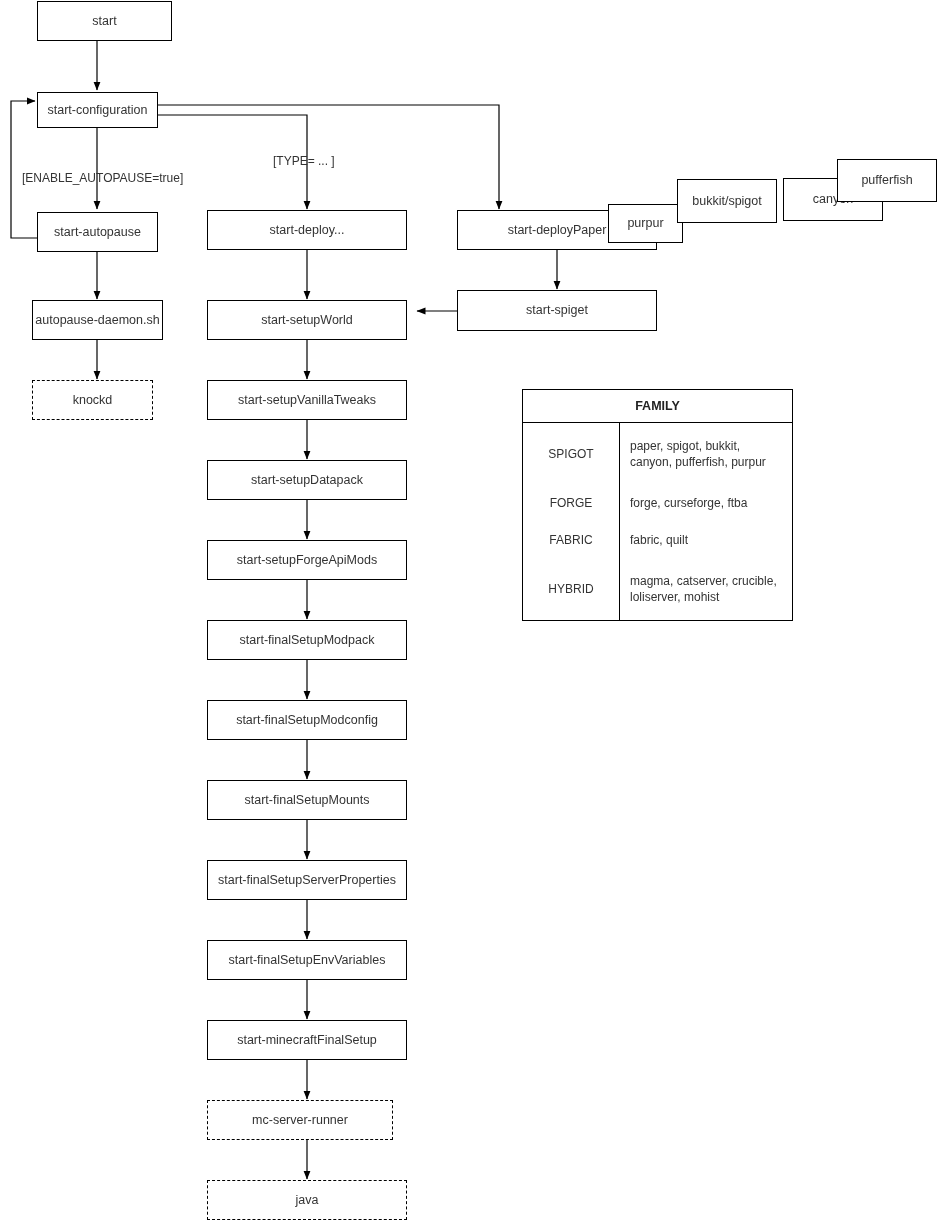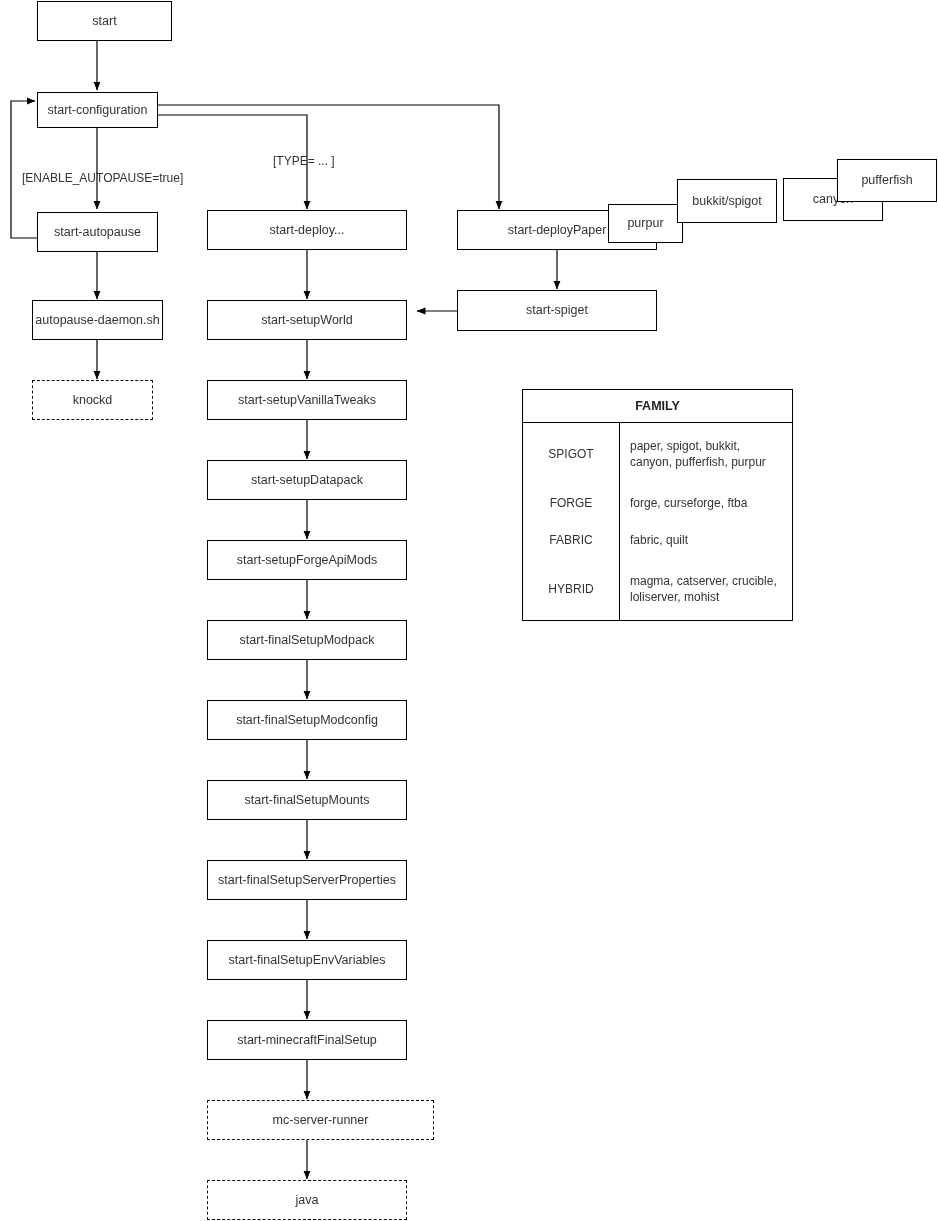--- a/index.html
+++ b/index.html
@@ -174,21 +174,21 @@
   <div class="node" style="left:207px; top:700px; width:200px; height:40px;">start-finalSetupModconfig</div>
 
   <div class="node" style="left:207px; top:780px; width:200px; height:40px;">start-finalSetupMounts</div>
 
   <div class="node" style="left:207px; top:860px; width:200px; height:40px;">start-finalSetupServerProperties</div>
 
   <div class="node" style="left:207px; top:1020px; width:200px; height:40px;">start-minecraftFinalSetup</div>
 
   <div class="node" style="left:207px; top:940px; width:200px; height:40px;">start-finalSetupEnvVariables</div>
 
-  <div class="node dashed" style="left:207px; top:1100px; width:227px; height:40px;">mc-server-runner</div>
+  <div class="node dashed" style="left:207px; top:1100px; width:186px; height:40px;">mc-server-runner</div>
 
   <div class="node dashed" style="left:207px; top:1180px; width:200px; height:40px;">java</div>
 
   <div class="edge-label" style="left:22px; top:164px;">[ENABLE_AUTOPAUSE=true]</div>
 
   <div class="edge-label" style="left:273px; top:147px;">[TYPE= ... ]</div>
 
   <div class="legend" style="left:522px; top:389px; width:271px; height:232px;">
     <table>
       <thead>

